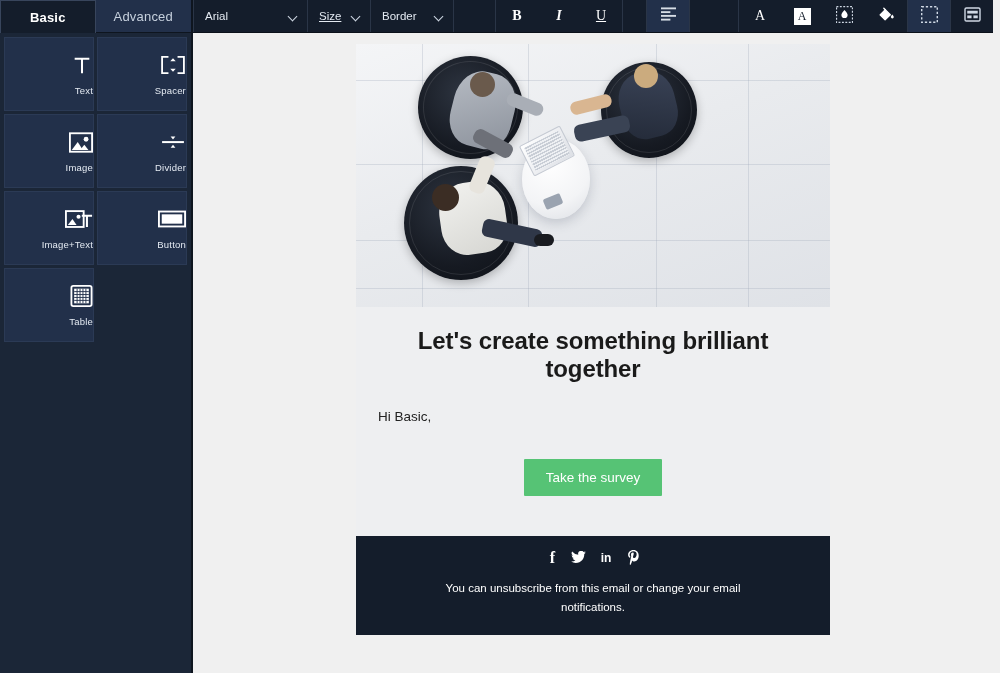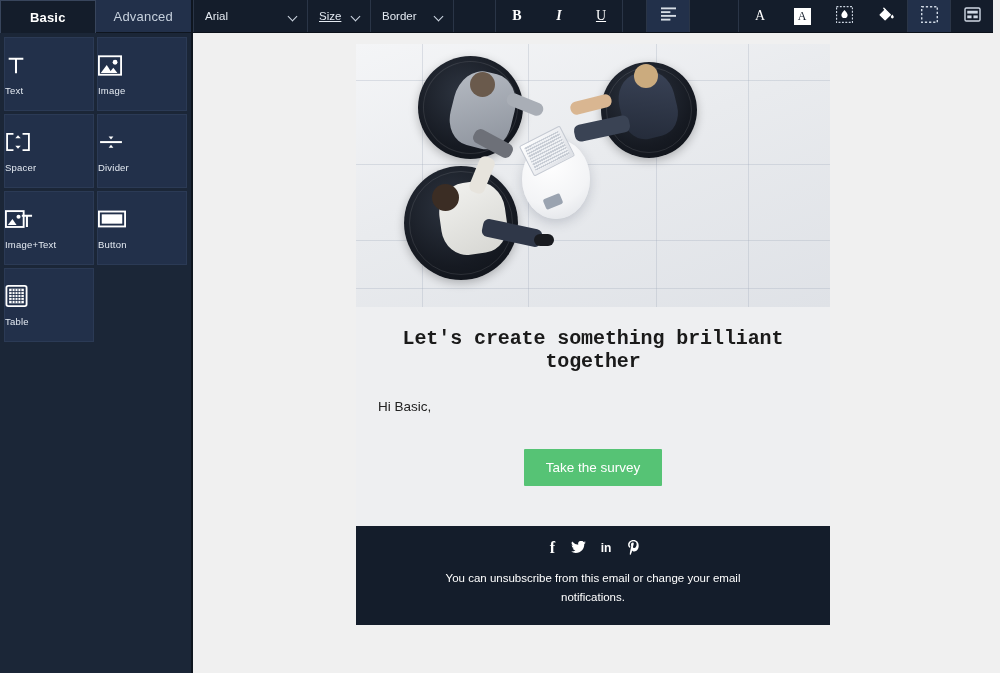--- a/index.html
+++ b/index.html
@@ -43,21 +43,21 @@
     padding: 4px 4px 0 4px;
     display: flex; flex-wrap: wrap;
     gap: 3px;
     align-content: flex-start;
   }
   .card {
     width: 90px; height: 74px;
     background: #22304a;
     border: 1px solid #2b3a55;
     display: flex; flex-direction: column;
-    align-items: flex-start; justify-content: center;
+    align-items: flex-end; justify-content: center;
     gap: 7px;
     cursor: pointer;
   }
   .card .cicon {
     height: 26px; display: flex; align-items: center; justify-content: center;
     color: #ffffff;
   }
   .card .clabel {
     font-size: 9.5px; color: #e4eaf2; letter-spacing: .2px;
   }
@@ -155,24 +155,23 @@
     position: absolute; width: 18px; height: 11px;
     background: #9aa3b0; border-radius: 2px; transform: rotate(-22deg);
   }
 
   .ebody {
     background: #eeeff1;
     padding: 18px 20px 10px 20px;
   }
   .ehead {
     text-align: center;
-    font-size: 20px; font-weight: bold; color: #1a1a1a;
+    font-size: 24px; font-weight: bold; color: #1a1a1a;
     letter-spacing: -.1px;
     margin: 2px 0 26px 0;
-    font-family: Liberation Mono, monospace;
   }
   .egreet { font-size: 13.5px; color: #222; margin: 0 0 24px 2px; }
   .epara {
     font-size: 13.5px; color: #222; line-height: 21.5px;
     margin: 0 0 20px 2px;
   }
   .ctawrap { text-align: center; padding: 11px 0 30px 0; }
   .cta {
     display: inline-block;
     background: #56c375;
@@ -221,40 +220,40 @@
         <span class="cicon">
           <svg width="22" height="22" viewBox="0 0 24 24">
               <path d="M4 4h16v2.2h-6.9V21h-2.2V6.2H4z" fill="#fff"></path>
             </svg>
         </span>
         <span class="clabel">Text</span>
       </div>
 
       <div class="card">
         <span class="cicon">
+          <svg width="26" height="20" viewBox="0 0 28 22">
+            <path d="M9 2H2v18h7" fill="none" stroke="#fff" stroke-width="2"></path>
+            <path d="M19 2h7v18h-7" fill="none" stroke="#fff" stroke-width="2"></path>
+            <path d="M14 3.5l3 3.5h-6z" fill="#fff"></path>
+            <path d="M14 18.5l-3-3.5h6z" fill="#fff"></path>
+          </svg>
+        </span>
+        <span class="clabel">Spacer</span>
+      </div>
+
+      <div class="card">
+        <span class="cicon">
           <svg width="24" height="21" viewBox="0 0 26 22">
             <rect x="1" y="1" width="24" height="20" fill="none" stroke="#fff" stroke-width="2"></rect>
             <circle cx="18.5" cy="7.5" r="2.6" fill="#fff"></circle>
             <path d="M3 19l6.5-8.6L15 19z" fill="#fff"></path>
             <path d="M12 19l4.6-5.6L21 19z" fill="#fff"></path>
           </svg>
         </span>
         <span class="clabel">Image</span>
-      </div>
-
-      <div class="card">
-        <span class="cicon">
-          <svg width="26" height="20" viewBox="0 0 28 22">
-            <path d="M9 2H2v18h7" fill="none" stroke="#fff" stroke-width="2"></path>
-            <path d="M19 2h7v18h-7" fill="none" stroke="#fff" stroke-width="2"></path>
-            <path d="M14 3.5l3 3.5h-6z" fill="#fff"></path>
-            <path d="M14 18.5l-3-3.5h6z" fill="#fff"></path>
-          </svg>
-        </span>
-        <span class="clabel">Spacer</span>
       </div>
 
       <div class="card">
         <span class="cicon">
           <svg width="26" height="20" viewBox="0 0 28 22">
             <rect x="2" y="10" width="24" height="2.2" fill="#fff"></rect>
             <path d="M14 8.2l-2.6-3.2h5.2z" fill="#fff"></path>
             <path d="M14 14l2.6 3.2h-5.2z" fill="#fff"></path>
           </svg>
         </span>

